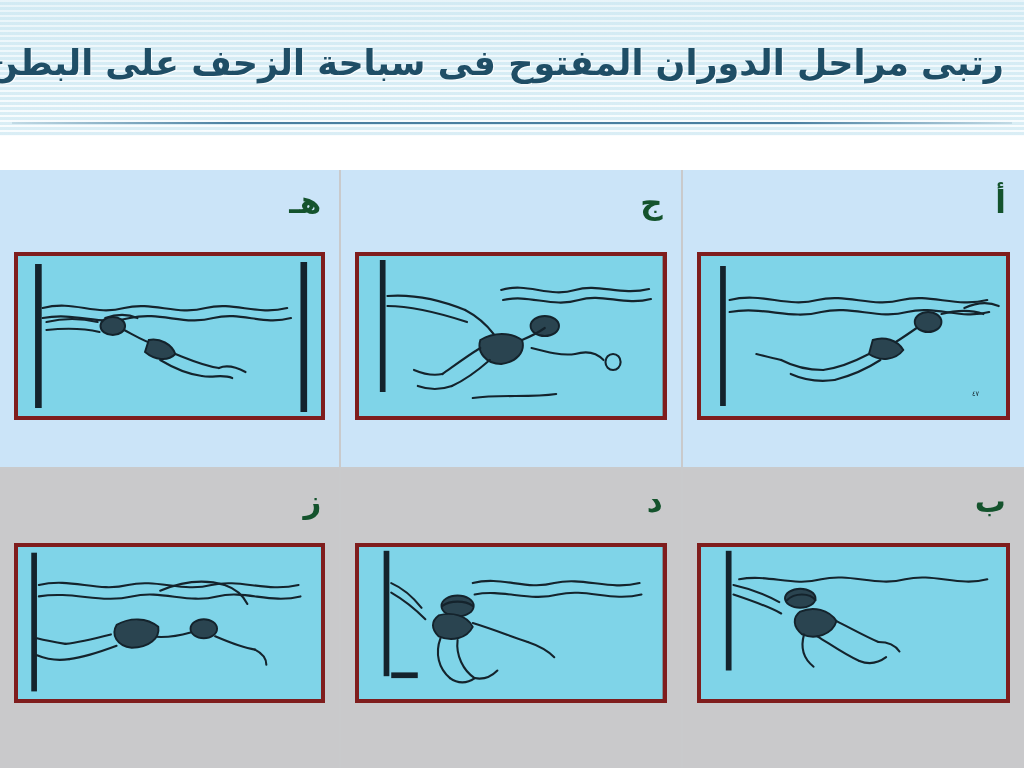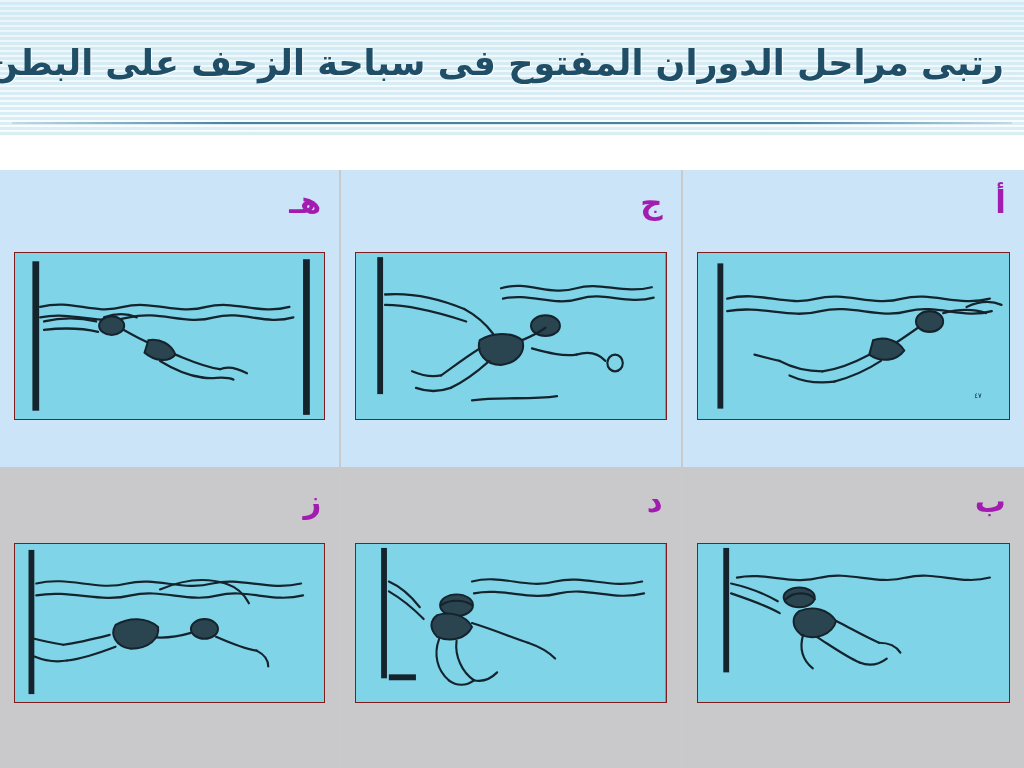--- a/index.html
+++ b/index.html
@@ -86,32 +86,32 @@
   .cell.row2 { border-bottom: none; }
 
   .cell-label {
     position: absolute;
     top: 12px;
     right: 18px;
     direction: rtl;
     font-family: "DejaVu Sans", sans-serif;
     font-weight: bold;
     font-size: 31px;
-    color: #a21caf;
+    color: #14532d;
     line-height: 40px;
   }
 
   .figure {
     position: absolute;
     left: 14px;
     right: 14px;
     top: 82px;
     height: 168px;
-    background: #0ea5e9;
-    border: 1px solid #7f1d1d;
+    background: #737373;
+    border: 4px solid #7f1d1d;
     box-sizing: border-box;
     overflow: hidden;
   }
   .cell.row2 .figure {
     top: 74px;
     height: 160px;
   }
   .figure svg { display: block; width: 100%; height: 100%; }
 
   .wave, .body-line {

